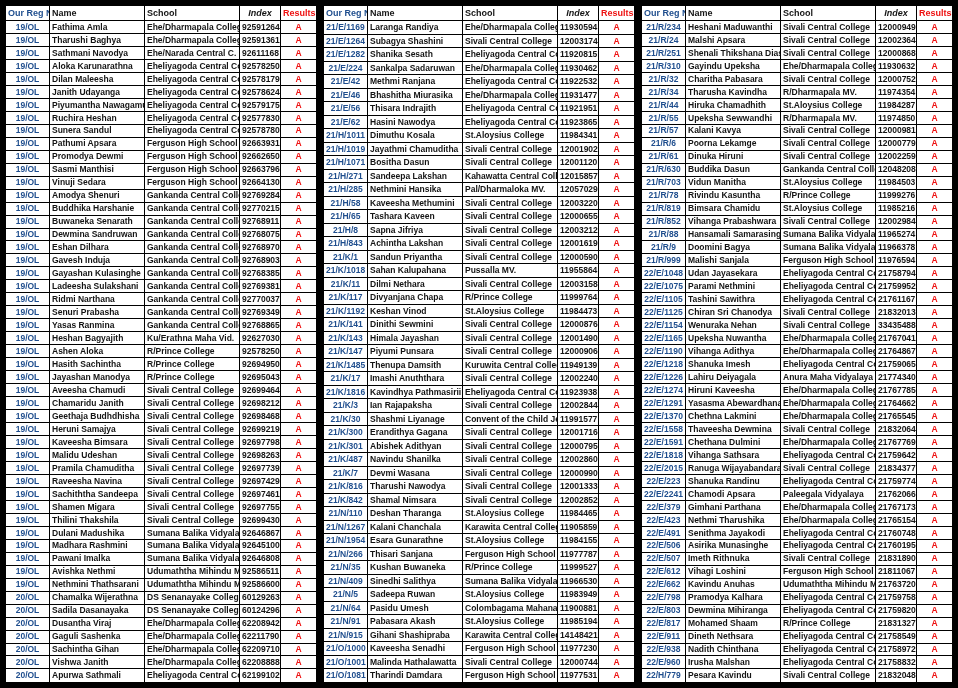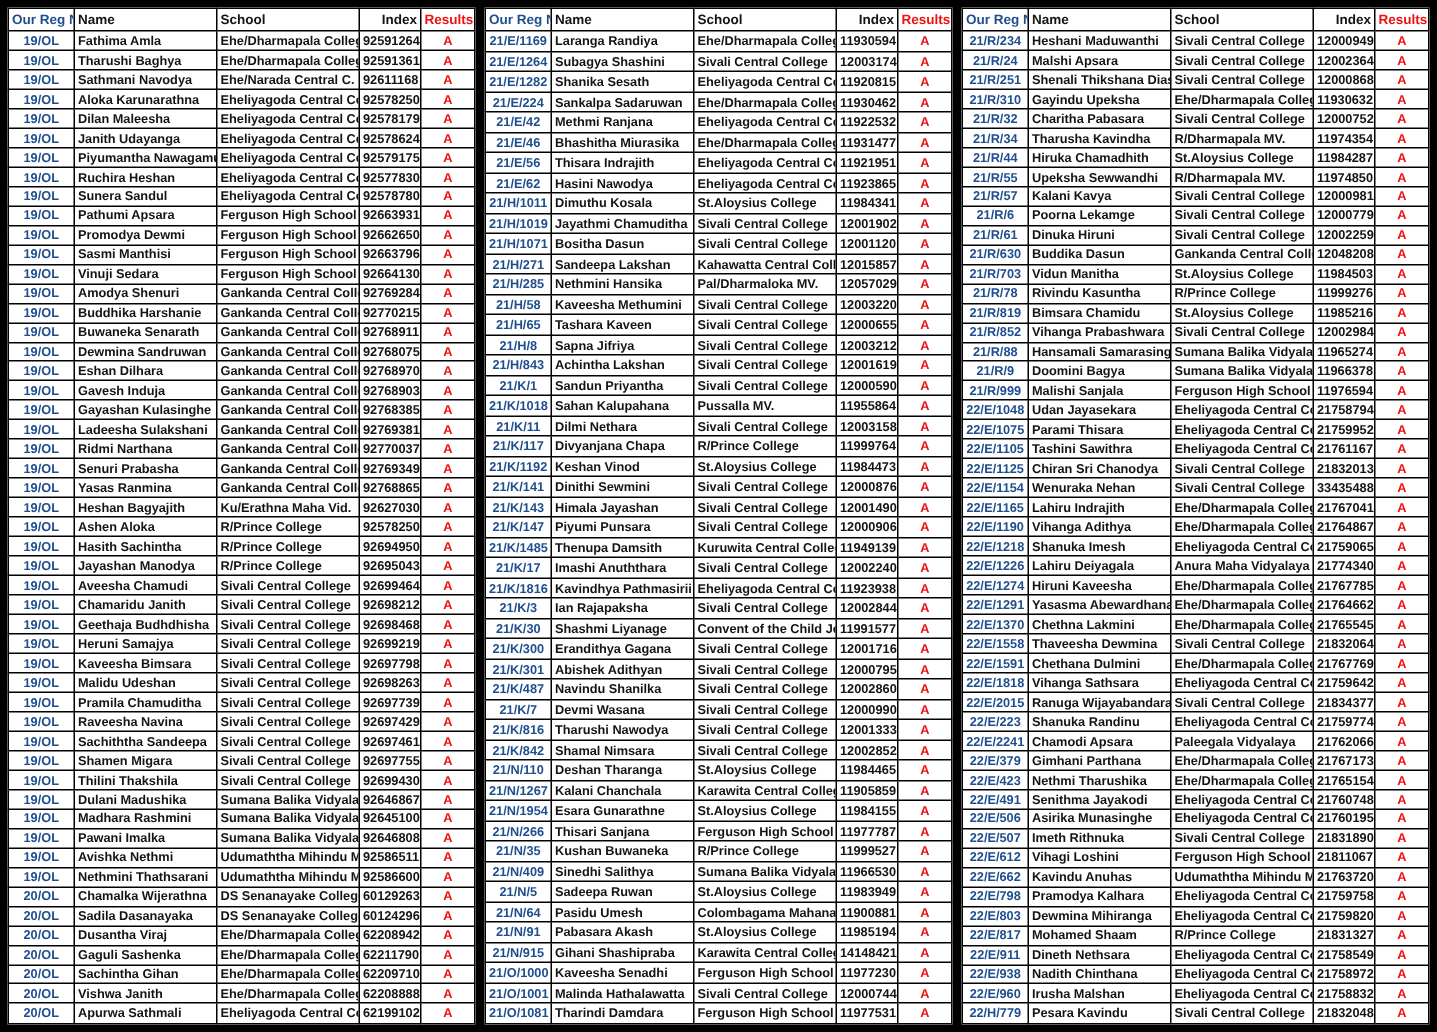--- a/index.html
+++ b/index.html
@@ -34,21 +34,21 @@
     vertical-align:middle;
   }
   thead th { font-size:9px; height:14px; }
   .col-reg     { width:44px; }
   .col-name    { width:95px; }
   .col-school  { width:95px; }
   .col-index   { width:41px; }
   .col-results { width:36px; }
   th.col-reg, td.col-reg { text-align:center; color:var(--reg-blue,#1f4e8e); }
   th.col-name, td.col-name, th.col-school, td.col-school { text-align:left; }
-  th.col-index { text-align:right; }
+  th.col-index { text-align:center;font-style:italic; }
   td.col-index { text-align:right; padding-right:3px; }
   th.col-results, td.col-results { text-align:center; color:var(--result-red,#ee1111); }
   th.col-name, th.col-school, th.col-index { color:#141414; }
 </style>
 </head>
 <body>
 
 <div class="wrap">
 
   <div class="panel">
@@ -951,21 +951,21 @@
           </tr>
           <tr>
             <td class="col-reg">22/E/1048</td>
             <td class="col-name">Udan Jayasekara</td>
             <td class="col-school">Eheliyagoda Central College</td>
             <td class="col-index">21758794</td>
             <td class="col-results">A</td>
           </tr>
           <tr>
             <td class="col-reg">22/E/1075</td>
-            <td class="col-name">Parami Thisara</td>
+            <td class="col-name">Parami Nethmini</td>
             <td class="col-school">Eheliyagoda Central College</td>
             <td class="col-index">21759952</td>
             <td class="col-results">A</td>
           </tr>
           <tr>
             <td class="col-reg">22/E/1105</td>
             <td class="col-name">Tashini Sawithra</td>
             <td class="col-school">Eheliyagoda Central College</td>
             <td class="col-index">21761167</td>
             <td class="col-results">A</td>
@@ -979,21 +979,21 @@
           </tr>
           <tr>
             <td class="col-reg">22/E/1154</td>
             <td class="col-name">Wenuraka Nehan</td>
             <td class="col-school">Sivali Central College</td>
             <td class="col-index">33435488</td>
             <td class="col-results">A</td>
           </tr>
           <tr>
             <td class="col-reg">22/E/1165</td>
-            <td class="col-name">Lahiru Indrajith</td>
+            <td class="col-name">Upeksha Nuwantha</td>
             <td class="col-school">Ehe/Dharmapala College</td>
             <td class="col-index">21767041</td>
             <td class="col-results">A</td>
           </tr>
           <tr>
             <td class="col-reg">22/E/1190</td>
             <td class="col-name">Vihanga Adithya</td>
             <td class="col-school">Ehe/Dharmapala College</td>
             <td class="col-index">21764867</td>
             <td class="col-results">A</td>

